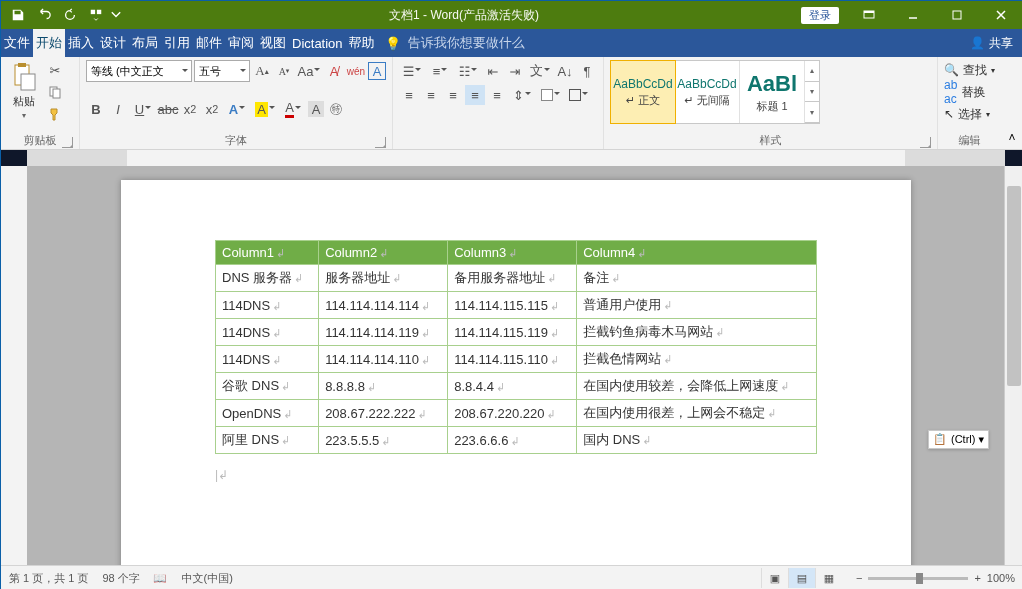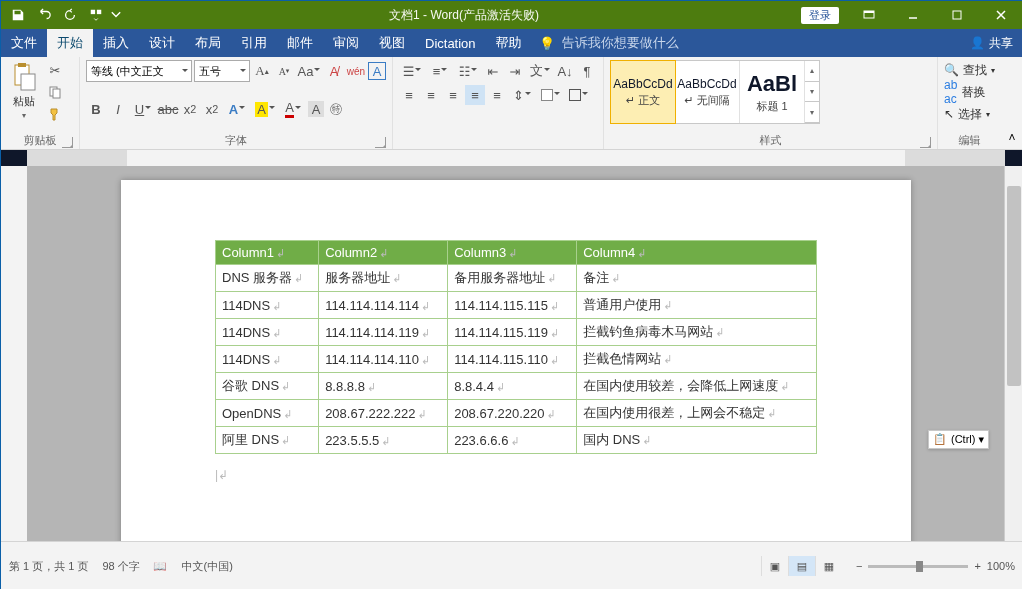--- a/index.html
+++ b/index.html
@@ -7,62 +7,62 @@
 .titlebar{background:#4d7c0f;height:28px;display:flex;align-items:center;color:#fff;font-size:12px}
 .qat{display:flex;align-items:center;gap:0;padding:0 4px}
 .qat .qbtn{width:26px;height:26px;display:flex;align-items:center;justify-content:center}
 .qat .qbtn svg{width:14px;height:14px}
 .title-center{flex:1;text-align:center;color:#fff;opacity:.95}
 .title-right{display:flex;align-items:center;gap:0}
 .login-btn{background:#fff;color:#2b579a;font-size:11px;padding:1px 8px;border-radius:2px;margin-right:8px}
 .winctl{width:44px;height:28px;display:flex;align-items:center;justify-content:center}
 .winctl svg{width:12px;height:12px}
 .ribbon-tabs{background:#2b579a;height:28px;display:flex;align-items:center;color:#fff;font-size:13px}
-.rtab{padding:0 10px;height:28px;display:flex;align-items:center}
+.rtab{padding:0 3px;height:28px;display:flex;align-items:center}
 .rtab.active{background:#f3f3f3;color:#0c4a6e}
 .tellme{margin-left:8px;display:flex;align-items:center;color:#c7d5ea;gap:6px}
 .share{margin-left:auto;margin-right:10px;display:flex;align-items:center;gap:4px;font-size:12px}
 .ribbon{background:#f3f3f3;height:92px;border-bottom:1px solid #d4d4d4;display:flex}
 .grp{border-right:1px solid #e1e1e1;display:flex;flex-direction:column;padding:3px 6px 0 6px;position:relative}
 .grp-body{flex:1;display:flex;gap:4px;align-items:flex-start}
 .grp-label{height:16px;font-size:11px;color:#666;text-align:center;position:relative}
 .grp-label .lnch{position:absolute;right:0;bottom:1px;width:10px;height:10px;border:1px solid #999;border-left:0;border-top:0}
 .grp-label .lnch::after{content:"";position:absolute;right:-1px;bottom:-1px;border:2px solid transparent;border-right-color:#999;border-bottom-color:#999}
 .bigbtn{display:flex;flex-direction:column;align-items:center;justify-content:center;padding:2px 4px;gap:2px;font-size:11px;color:#333}
 .rowline{display:flex;align-items:center;gap:2px;height:22px}
 .sel{border:1px solid #ababab;background:#fff;height:20px;font-size:11px;display:flex;align-items:center;padding:0 14px 0 4px;position:relative}
 .sel::after{content:"";position:absolute;right:3px;top:8px;border:3px solid transparent;border-top-color:#555}
 .ib{width:20px;height:20px;display:flex;align-items:center;justify-content:center;color:#555;font-size:13px}
 .ib svg{width:14px;height:14px}
 .ib.dd{width:26px}
 .ib.dd::after{content:"";margin-left:1px;border:3px solid transparent;border-top-color:#555}
 .styles-gal{border:1px solid #c8c8c8;background:#fff;display:flex;height:62px}
 .style-item{width:64px;border-right:1px solid #e1e1e1;display:flex;flex-direction:column;align-items:center;justify-content:center;gap:2px;font-size:11px;color:#444}
-.style-item .prev{font-size:12px;color:#0f172a}
+.style-item .prev{font-size:12px;color:#0f766e}
 .style-item.big .prev{font-size:22px;font-weight:bold}
 .style-item.sel2{border:1px solid #f0b000;background:#fdeeb3;margin:-1px}
 .gal-more{width:14px;display:flex;flex-direction:column}
 .gal-more div{flex:1;border-bottom:1px solid #c8c8c8;display:flex;align-items:center;justify-content:center;font-size:8px;color:#666}
 .editcol{display:flex;flex-direction:column;gap:2px;font-size:12px;color:#333}
 .editcol .erow{display:flex;align-items:center;gap:4px;height:20px}
 .workspace{position:absolute;top:149px;left:0;right:0;bottom:24px;background:#0f172a;overflow:hidden}
 .hruler{position:absolute;top:0;left:26px;right:18px;height:16px;background:#f3f3f3;border-bottom:1px solid #ccc}
 .hruler .shade{position:absolute;top:0;bottom:0;background:#dcdcdc}
 .vruler{position:absolute;top:16px;left:0;width:26px;bottom:0;background:#f3f3f3;border-right:1px solid #ccc}
 .page-area{position:absolute;top:16px;left:26px;right:18px;bottom:0;overflow:auto;background:#b5b5b5}
 .page{width:790px;min-height:480px;background:#fff;margin:14px auto;box-shadow:0 0 6px rgba(0,0,0,0.3);padding:60px 94px 40px 94px;box-sizing:border-box;position:relative}
 .vscroll{position:absolute;top:16px;right:0;width:18px;bottom:0;background:#f0f0f0;border-left:1px solid #ccc}
 .vscroll .thumb{position:absolute;left:2px;right:2px;top:20px;height:200px;background:#c2c2c2;border-radius:2px}
 .wtable{border-collapse:collapse;width:100%;font-size:13px}
 .wtable th{background:#70ad47;color:#fff;text-align:left;padding:4px 6px;font-weight:normal;border:1px solid #a8d08d}
 .wtable td{border:1px solid #a8d08d;padding:4px 6px;color:#333}
 .pmark{color:#bbb;font-size:11px;margin-left:2px}
 .cursor-line{margin-top:14px;color:#bbb}
 .paste-opts{position:absolute;right:34px;top:280px;background:#fff;border:1px solid #c8c8c8;padding:2px 4px;font-size:11px;display:flex;align-items:center;gap:4px;box-shadow:0 1px 3px rgba(0,0,0,0.2)}
-.statusbar{position:absolute;bottom:0;left:0;right:0;height:24px;background:#f3f3f3;border-top:1px solid #d4d4d4;display:flex;align-items:center;font-size:11px;color:#555;padding:12px 8px;gap:14px}
+.statusbar{position:absolute;bottom:0;left:0;right:0;height:24px;background:#f3f3f3;border-top:1px solid #d4d4d4;display:flex;align-items:center;font-size:11px;color:#555;padding:0 8px;gap:14px}
 .statusbar .spacer{flex:1}
 .viewbtns{display:flex;gap:0}
 .viewbtns .vb{width:26px;height:20px;display:flex;align-items:center;justify-content:center;border-left:1px solid #ddd}
 .zoom{display:flex;align-items:center;gap:6px}
 .zoom .track{width:100px;height:3px;background:#bbb;position:relative}
 .zoom .track .th{position:absolute;left:48px;top:-4px;width:7px;height:11px;background:#888}
 </style>
 </head>
 <body>
 

